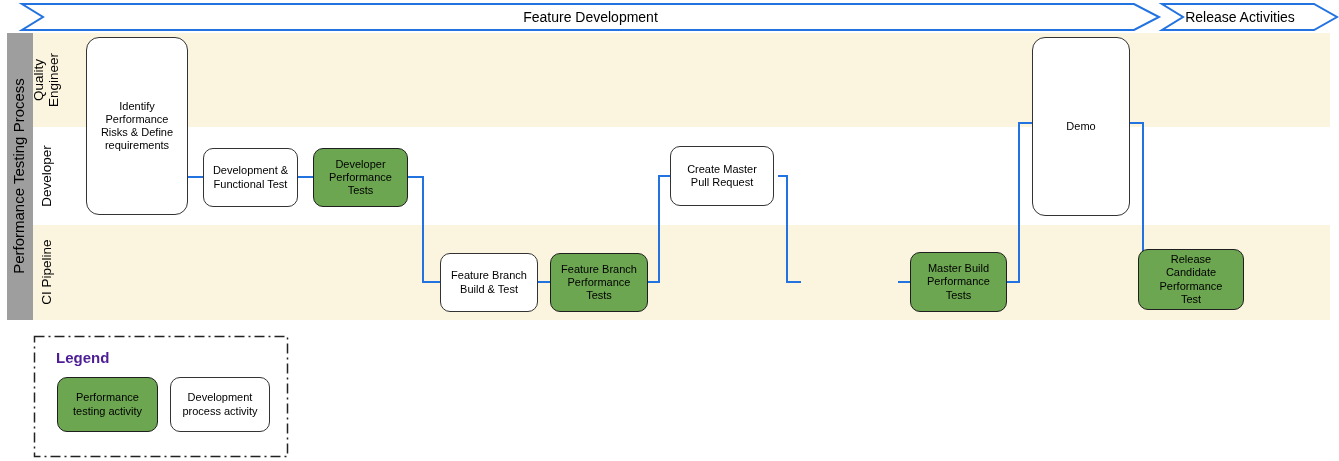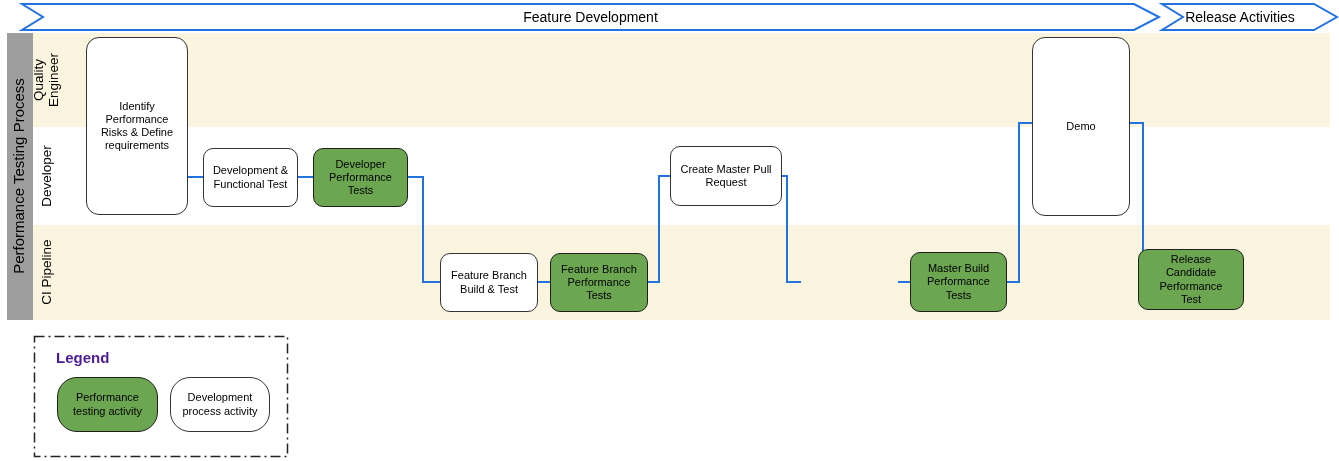--- a/index.html
+++ b/index.html
@@ -70,34 +70,34 @@
     padding: 0 8px;
   }
   .node.green { background: #6CA651; border-color: #1f1f1f; }
   .node.tall { border-radius: 13px; }
 
   .n1  { left: 86px;   top: 37px;  width: 102px;  height: 178px; padding: 0 11px; }
   .n2  { left: 203px;  top: 148px; width: 95px;  height: 59px; }
   .n3  { left: 313px;  top: 148px; width: 95px;  height: 59px; }
   .n4  { left: 440px;  top: 253px; width: 98px;  height: 59px; }
   .n5  { left: 550px;  top: 253px; width: 98px;  height: 59px; }
-  .n6  { left: 670px;  top: 146px; width: 112px; height: 60px; }
+  .n6  { left: 670px;  top: 146px; width: 104px; height: 60px; }
   .n7  { left: 801px;  top: 252px; width: 97px;  height: 60px; }
   .n8  { left: 910px;  top: 252px; width: 97px;  height: 60px; }
   .n9  { left: 1032px; top: 37px;  width: 98px;  height: 179px; }
   .n10 { left: 1138px; top: 249px; width: 106px; height: 61px; padding: 0 11px; }
 
   
   .legend-title {
     position: absolute; left: 56px; top: 349px;
     font-size: 15px; font-weight: bold; color: #4c1d95; text-align: center;
   }
   .legend-swatch {
     position: absolute; top: 377px; height: 55px;
-    border: 1.5px solid #333333; border-radius: 20px;
+    border: 1.5px solid #333333; border-radius: 10px;
     background: #ffffff;
     display: flex; align-items: center; justify-content: center;
     text-align: center; font-size: 11px; line-height: 1.2; padding: 0 6px;
   }
   .legend-swatch.green { background: #6CA651; border-color: #1f1f1f; }
   .ls1 { left: 57px;  width: 101px; }
   .ls2 { left: 170px; width: 100px; }
 </style>
 </head>
 <body>

